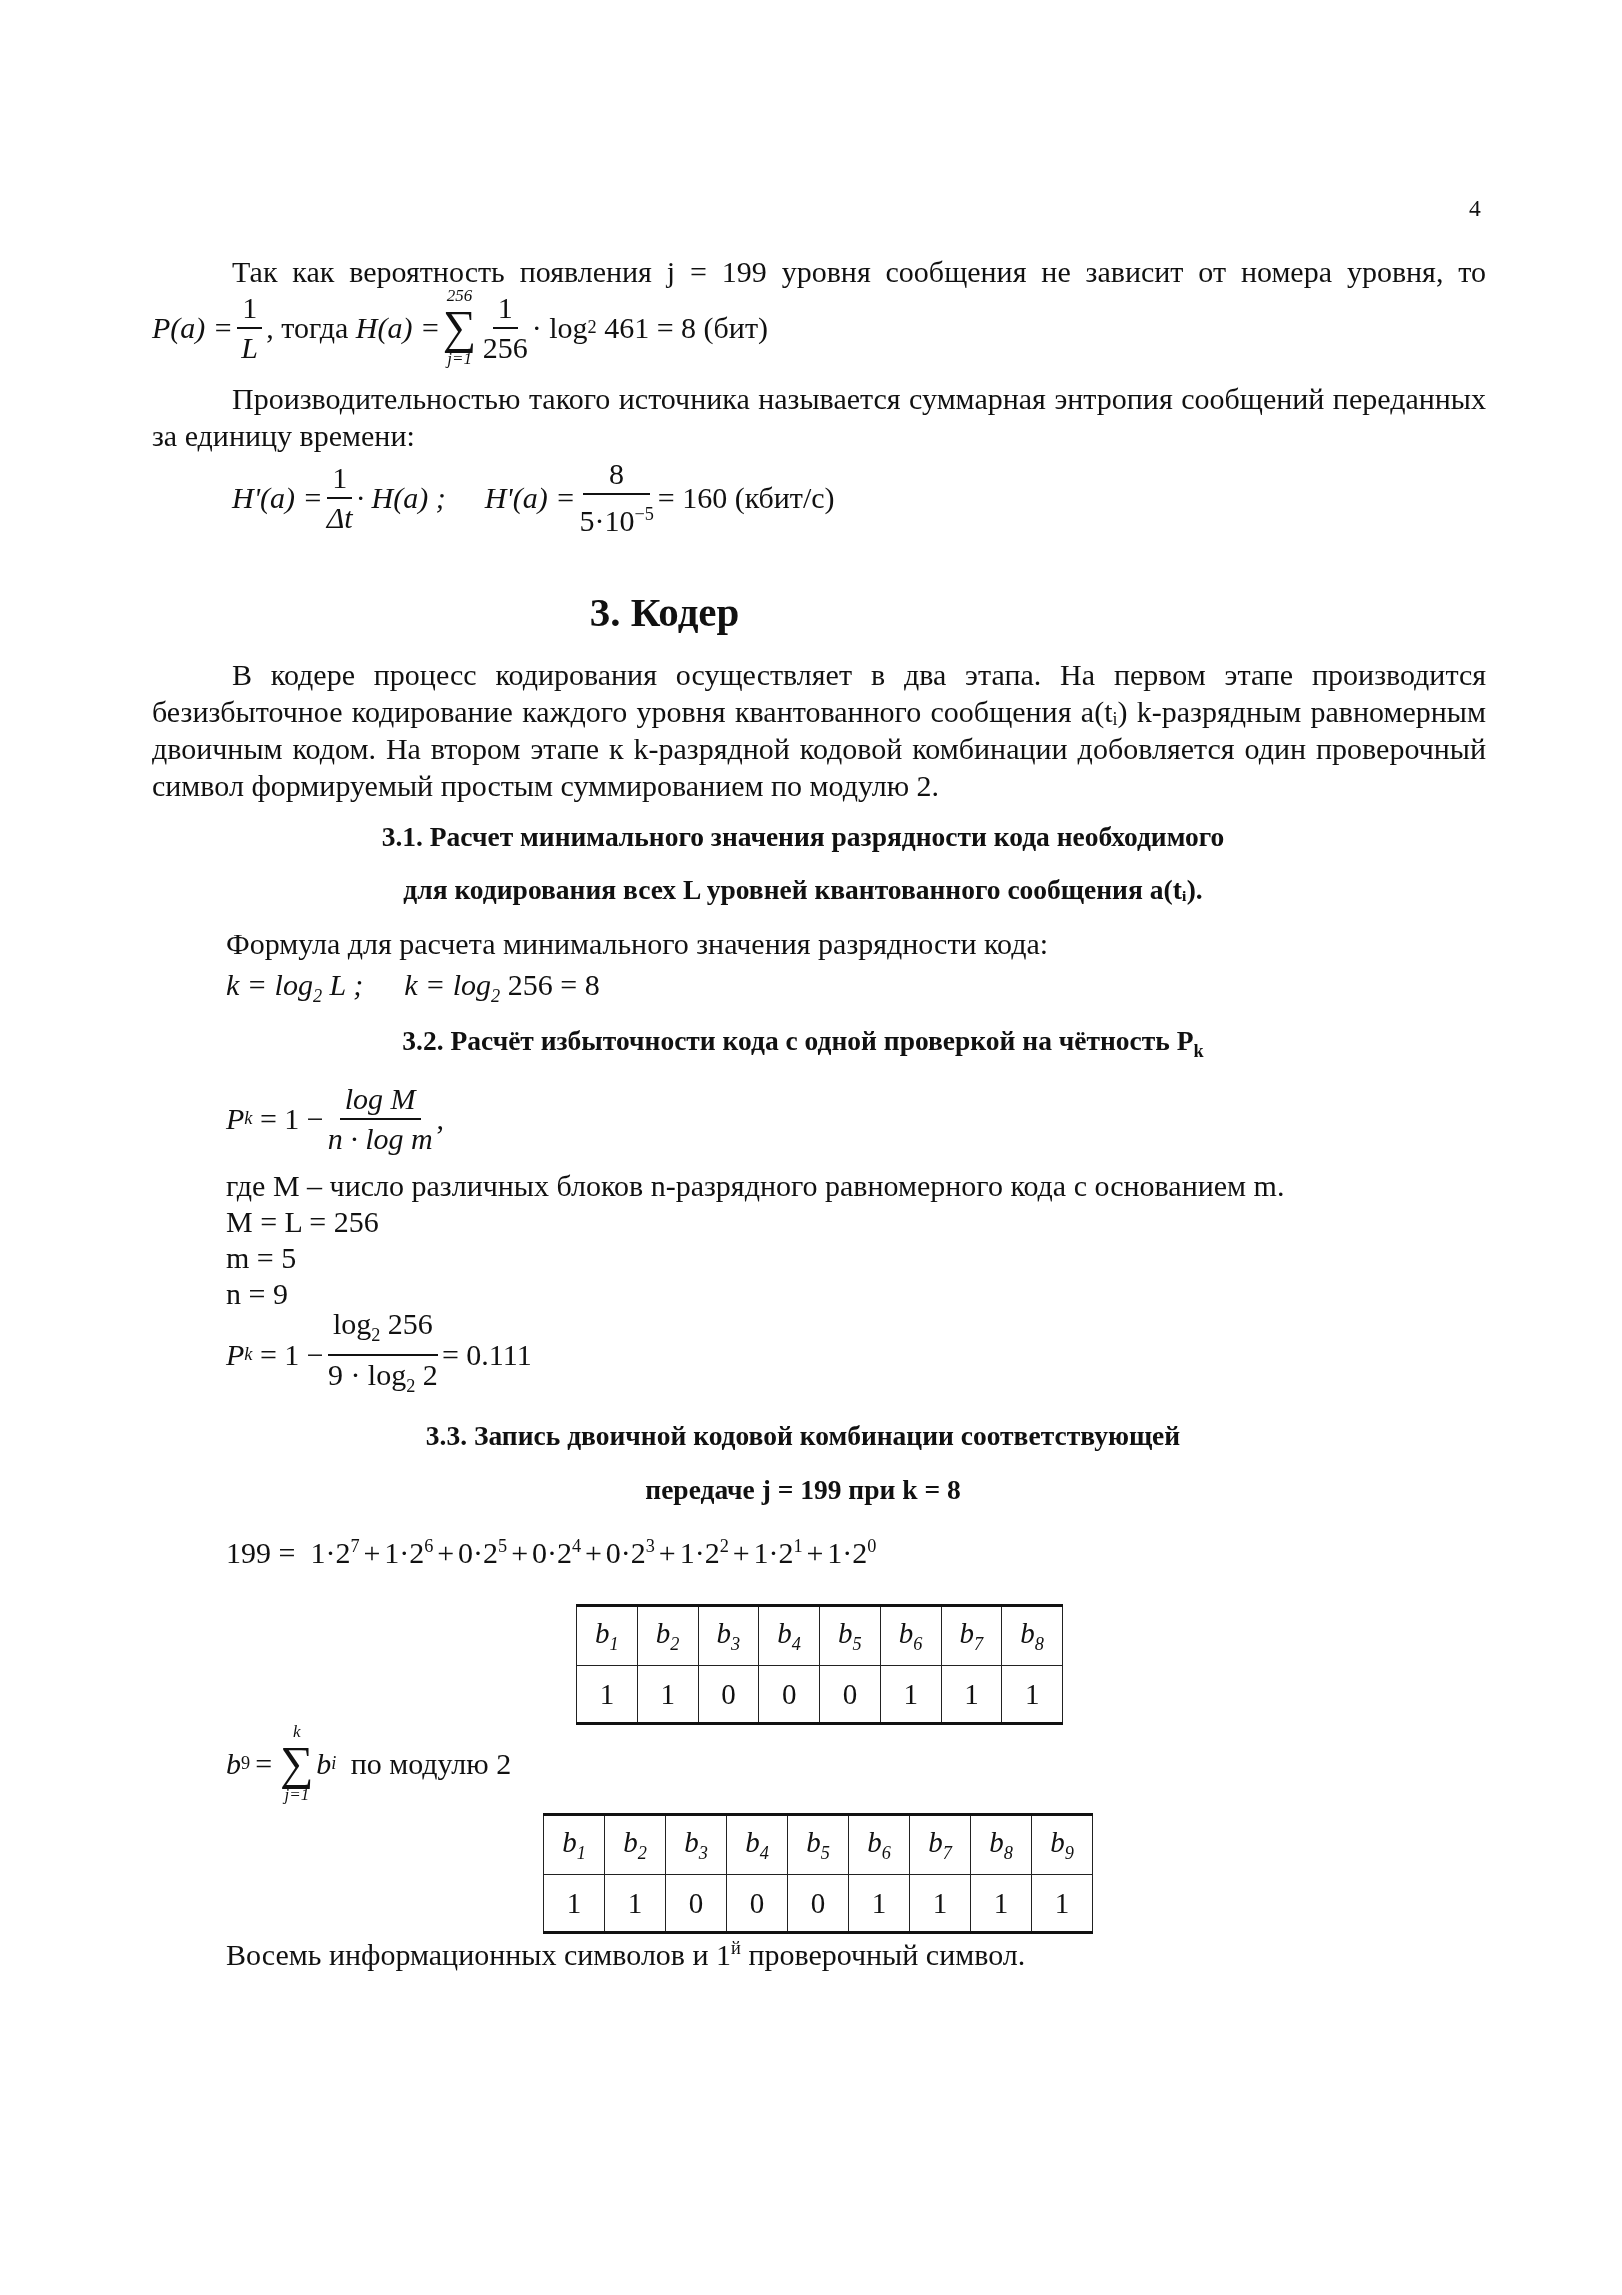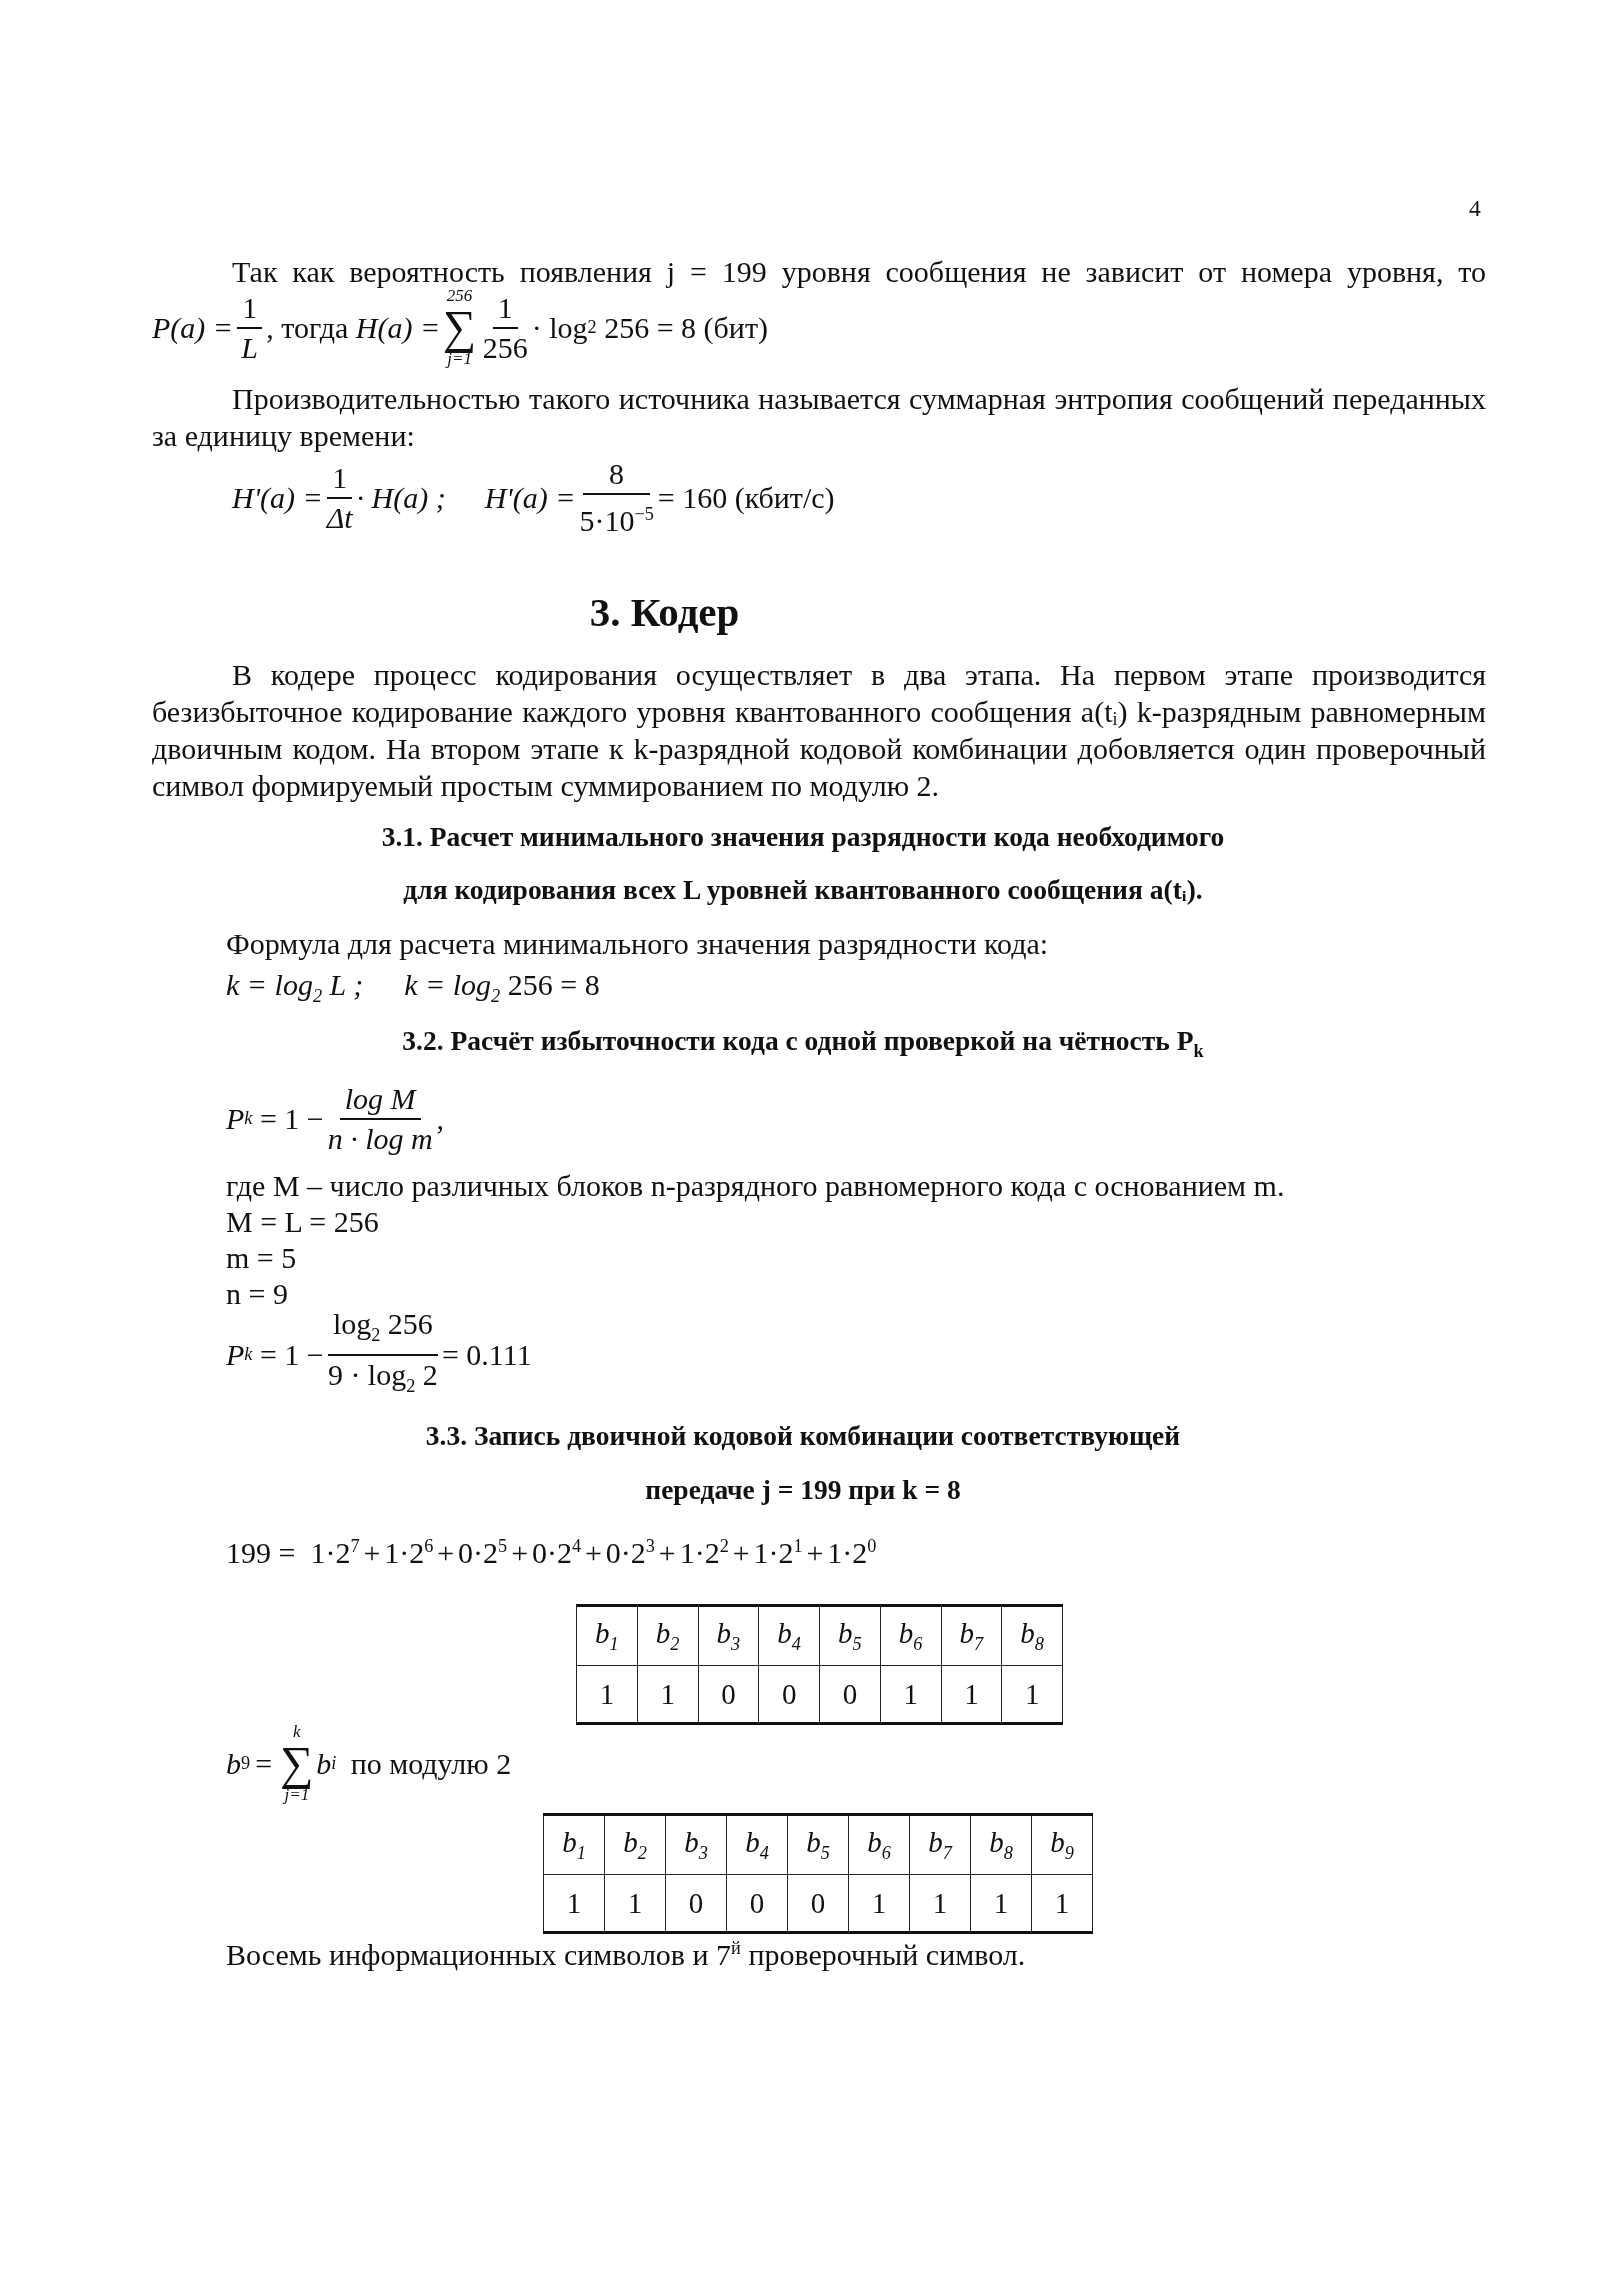--- a/index.html
+++ b/index.html
@@ -46,21 +46,21 @@
   <span class="sum">
     <span class="lim">256</span>
     <span class="sig">∑</span>
     <span class="lim">j=1</span>
   </span>
   <span class="frac">
     <span class="num">1</span>
     <span class="den">256</span>
   </span>
   <span>· log</span><sub>2</sub>
-  <span style="white-space:pre;"> 256 = 8 (бит)</span>
+  <span style="white-space:pre;"> 461 = 8 (бит)</span>
 </div>
 
 <div class="just last ind" style="top:380px;">Производительностью такого источника называется суммарная энтропия сообщений переданных за единицу времени:</div>
 
 <div class="abs txt" style="left:232px; top:458px; height:79px; display:flex; align-items:center;">
   <span class="i">H'(a) =</span>
   <span class="frac">
     <span class="num">1</span>
     <span class="den i">Δt</span>
   </span>
@@ -185,15 +185,15 @@
         <td>0</td>
         <td>1</td>
         <td>1</td>
         <td>1</td>
         <td>1</td>
       </tr>
 </tbody>
   </table>
 
 <div class="abs txt" style="left:226px; top:1930px;">
-  <span>Восемь информационных символов и 7</span><sup>й</sup><span style="white-space:pre;"> проверочный символ.</span>
+  <span>Восемь информационных символов и 1</span><sup>й</sup><span style="white-space:pre;"> проверочный символ.</span>
 </div>
 
 
 </body></html>

